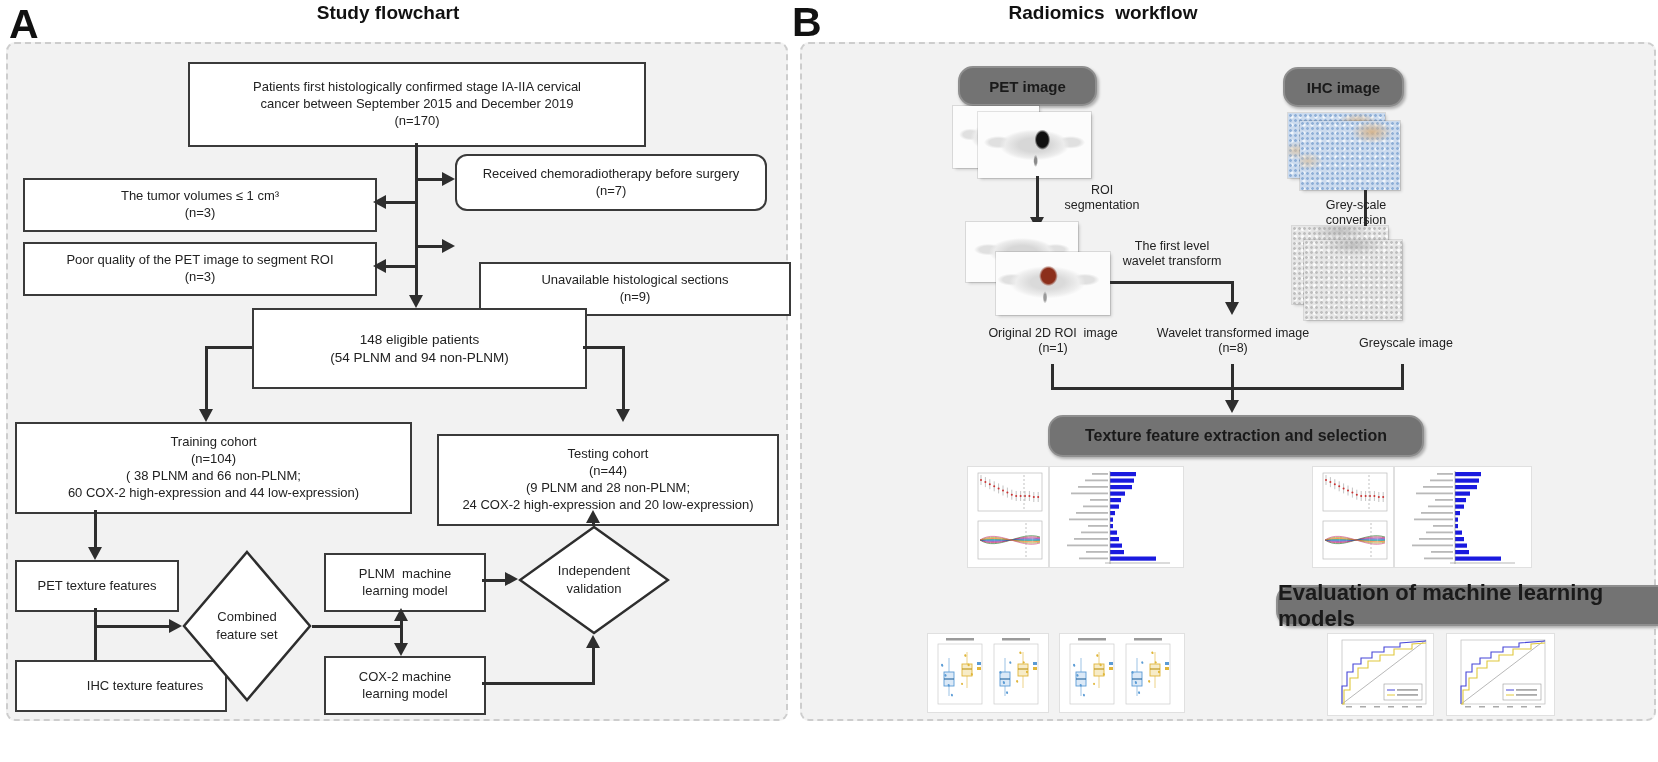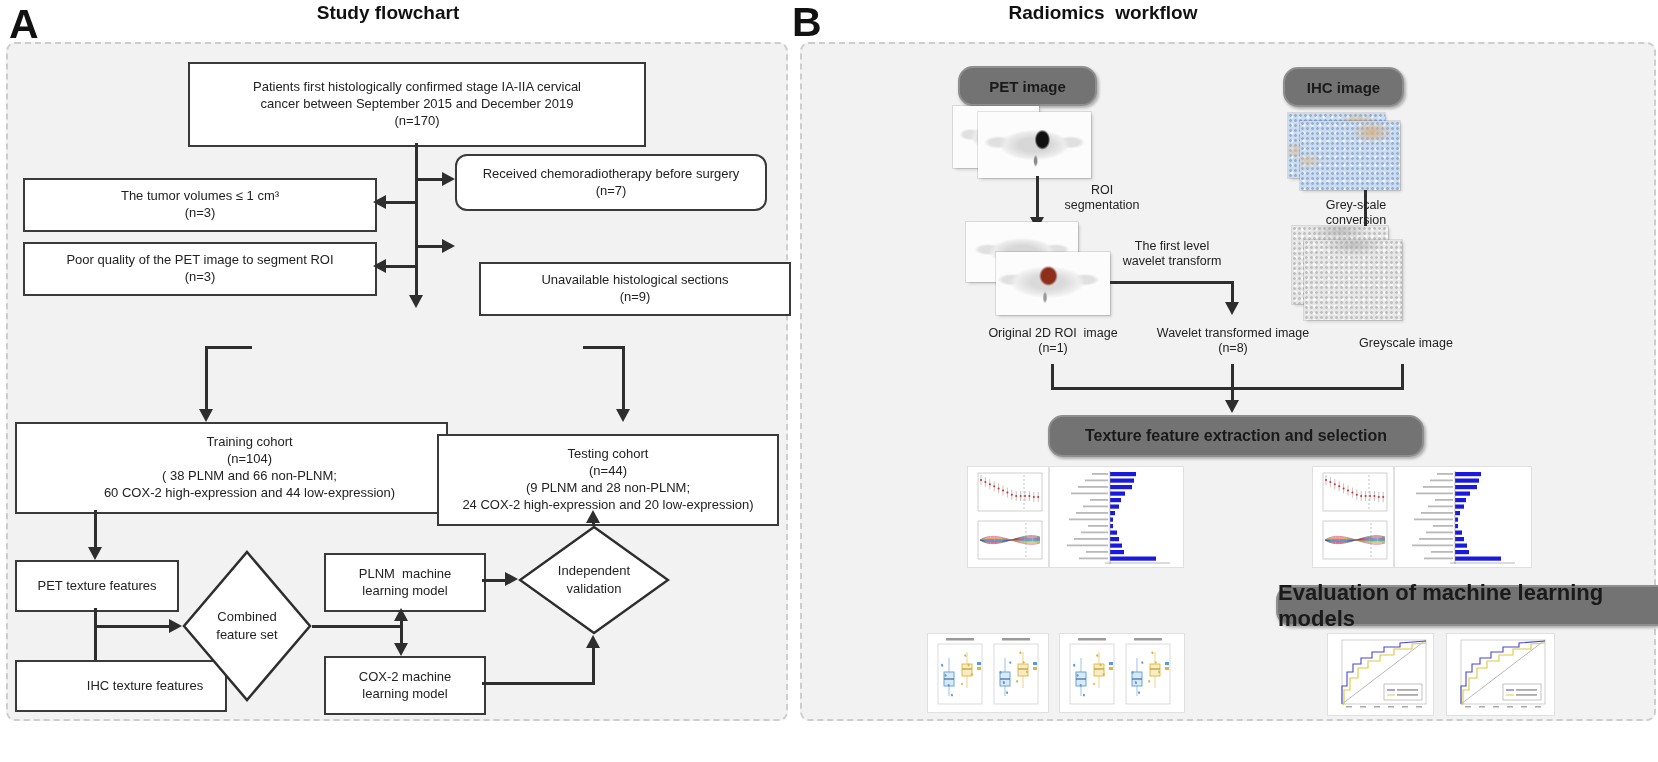--- a/index.html
+++ b/index.html
@@ -84,22 +84,26 @@
   <div class="box" style="left:479px;top:222px;width:308px;height:50px;margin-top:40px;">
     <div class="ln">Unavailable histological sections</div>
     <div class="ln">(n=9)</div>
   </div>
 
   <div class="box" style="left:23px;top:242px;width:350px;height:50px;">
     <div class="ln">Poor quality of the PET image to segment ROI</div>
     <div class="ln">(n=3)</div>
   </div>
 
-
-  <div class="box" style="left:15px;top:422px;width:393px;height:88px;padding-left:36px;">
+  <div class="box" style="left:252px;top:308px;width:331px;height:77px;font-size:13.5px;">
+    <div class="ln">148 eligible patients</div>
+    <div class="ln">(54 PLNM and 94 non-PLNM)</div>
+  </div>
+
+  <div class="box" style="left:15px;top:422px;width:393px;height:88px;">
     <div class="ln">Training cohort</div>
     <div class="ln">(n=104)</div>
     <div class="ln">( 38 PLNM and 66 non-PLNM;</div>
     <div class="ln">60 COX-2 high-expression and 44 low-expression)</div>
   </div>
 
   <div class="box" style="left:437px;top:434px;width:338px;height:88px;">
     <div class="ln">Testing cohort</div>
     <div class="ln">(n=44)</div>
     <div class="ln">(9 PLNM and 28 non-PLNM;</div>

